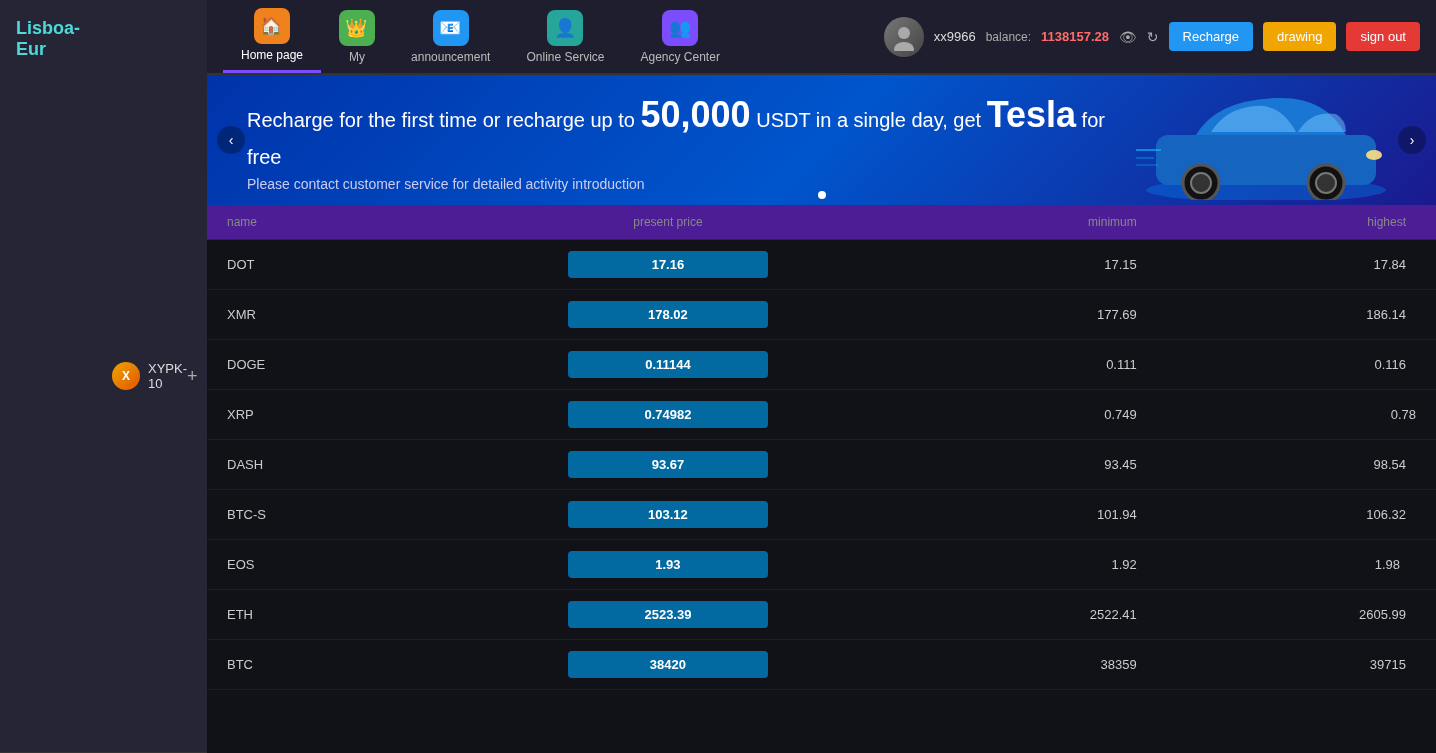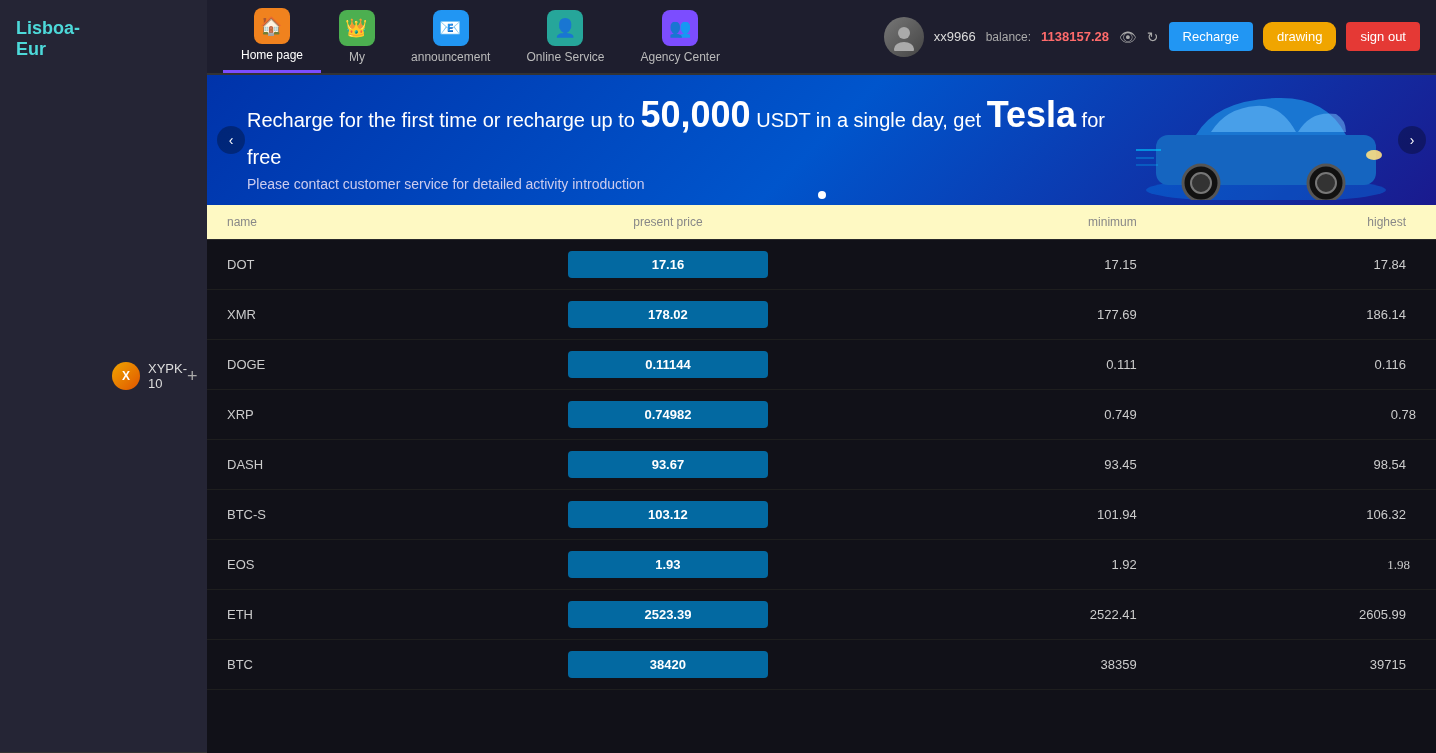--- a/index.html
+++ b/index.html
@@ -100,21 +100,21 @@
     #username-badge { font-size: 13px; color: #ddd; }
     #balance-label { font-size: 12px; color: #aaa; }
     #balance-value { font-size: 13px; color: #ff6b6b; font-weight: bold; }
     .icon-btn { background: none; border: none; color: #aaa; cursor: pointer; font-size: 14px; }
     .btn-recharge {
       background: #2196f3; color: #fff; border: none;
       padding: 7px 14px; border-radius: 4px; cursor: pointer; font-size: 13px;
     }
     .btn-drawing {
       background: #f0a500; color: #fff; border: none;
-      padding: 7px 14px; border-radius: 9px; cursor: pointer; font-size: 13px;
+      padding: 7px 14px; border-radius: 4px; cursor: pointer; font-size: 13px;
     }
     .btn-signout {
       background: #e53935; color: #fff; border: none;
       padding: 7px 14px; border-radius: 4px; cursor: pointer; font-size: 13px;
     }
 
     
     #banner {
       background: linear-gradient(135deg, #0033aa 0%, #0055cc 50%, #1a1a8e 100%);
       height: 130px;
@@ -158,21 +158,21 @@
       padding: 10px;
       font-size: 14px;
       color: #eee;
       border-bottom: 1px solid #333;
     }
     #data-table {
       width: 100%;
       border-collapse: collapse;
     }
     #data-table thead tr {
-      background: #fef9c3;
+      background: #4c1d95;
     }
     #data-table th {
       padding: 10px 20px;
       font-size: 12px;
       color: #888;
       font-weight: normal;
       text-align: left;
       border-bottom: 1px solid #2a2a2a;
     }
     #data-table th:nth-child(2) { text-align: center; }
@@ -360,21 +360,21 @@
       </td>
       <td class="min-cell">101.94</td>
       <td class="max-cell" style="padding-right:30px;">106.32</td>
     </tr>
           <tr>
       <td class="name-cell">EOS</td>
       <td class="price-cell">
         <span class="price-badge">1.93</span>
       </td>
       <td class="min-cell">1.92</td>
-      <td class="max-cell" style="padding-right:26px;font-family:Liberation Serif, serif;">1.98</td>
+      <td class="max-cell" style="padding-right:36px;">1.98</td>
     </tr>
           <tr>
       <td class="name-cell">ETH</td>
       <td class="price-cell">
         <span class="price-badge">2523.39</span>
       </td>
       <td class="min-cell">2522.41</td>
       <td class="max-cell" style="padding-right:30px;">2605.99</td>
     </tr>
           <tr>

